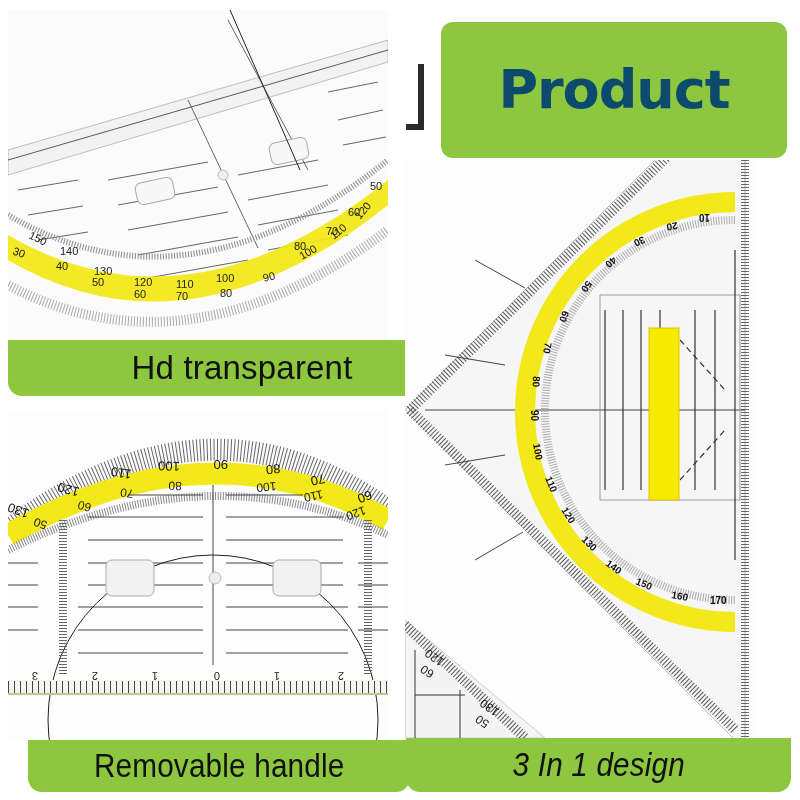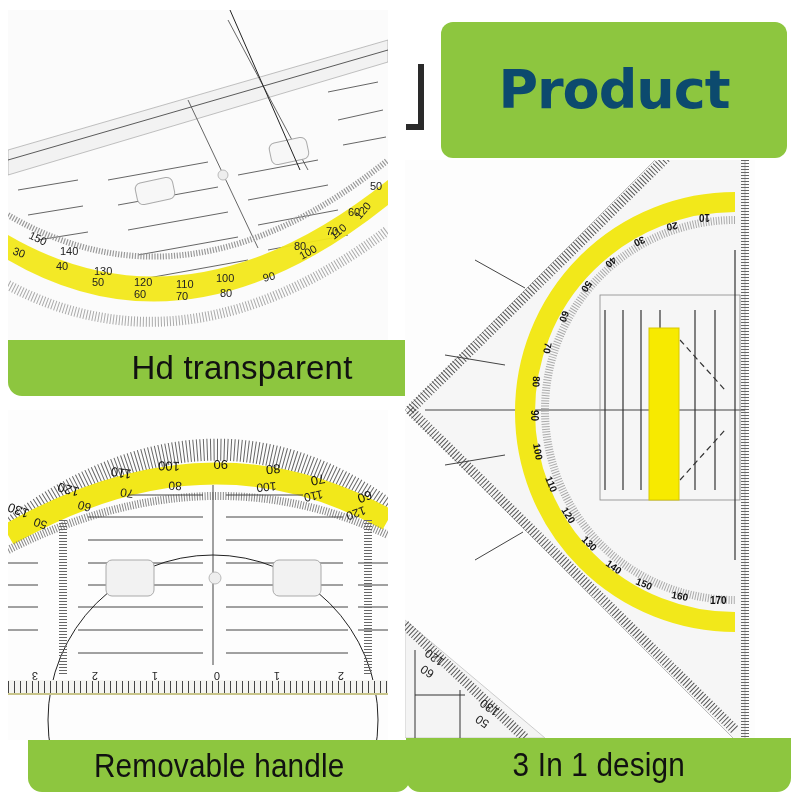--- a/index.html
+++ b/index.html
@@ -169,21 +169,21 @@
       <line x1="55" y1="530" x2="55" y2="578"></line>
     </g>
     <g font-family="Liberation Sans, sans-serif" font-size="12" fill="#222">
       <text x="40" y="500" transform="rotate(215 40 500)">120</text>
       <text x="30" y="512" transform="rotate(215 30 512)">60</text>
       <text x="95" y="550" transform="rotate(215 95 550)">130</text>
       <text x="85" y="562" transform="rotate(215 85 562)">50</text>
     </g>
   </svg>
 </div>
-<div class="label narrow" style="left:406px; top:738px; width:385px; height:54px;">
+<div class="label narrow" style="left:406px; top:738px; width:385px; height:54px;font-style:italic;">
   <span>3 In 1 design</span>
 </div>
 
 <div class="panel" style="left:8px; top:410px; width:380px; height:330px;">
   <svg width="380" height="330" viewBox="0 0 380 330">
     <rect width="380" height="330" fill="#fdfdfd"></rect>
 
     <path d="M0,120 Q200,-30 380,100" fill="none" stroke="#666" stroke-width="22" stroke-dasharray="1 2.4"></path>
 
     <path d="M0,125 Q200,10 380,110" fill="none" stroke="#f2e81a" stroke-width="22"></path>

